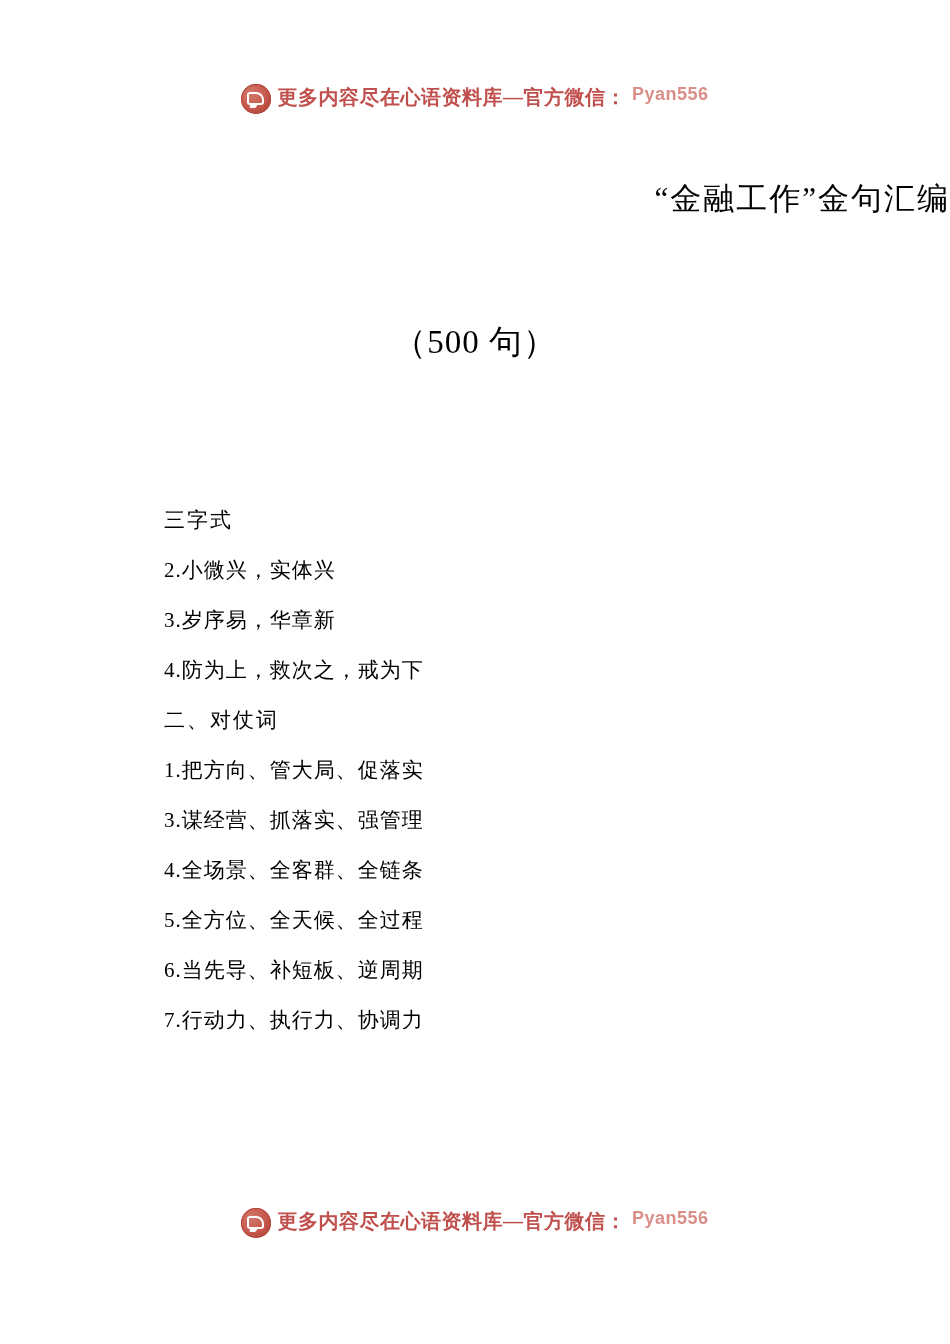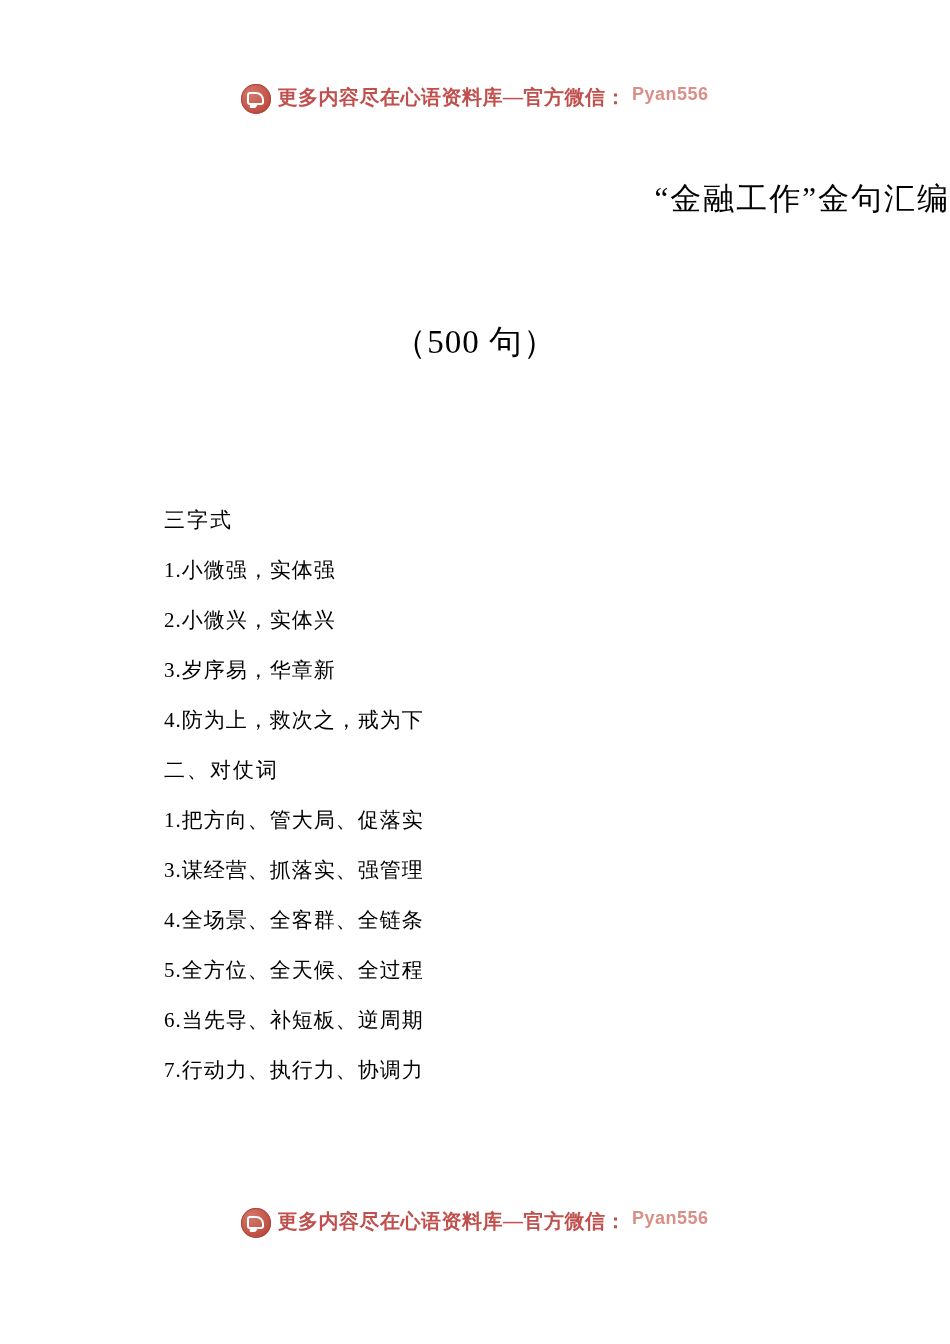--- a/index.html
+++ b/index.html
@@ -130,21 +130,20 @@
     <span class="banner-text-a">更多内容尽在心语资料库—官方微信：</span>
     <span class="banner-text-b">Pyan556</span>
   </div>
 
   <div class="doc">
     <h1 class="title">“金融工作”金句汇编</h1>
     <h2 class="subtitle">（500 句）</h2>
 
     <div class="content">
       <div class="line section">三字式</div>
-      <div class="line">1.小微强，实体强</div>
       <div class="line">2.小微兴，实体兴</div>
       <div class="line">3.岁序易，华章新</div>
       <div class="line">4.防为上，救次之，戒为下</div>
       <div class="line section">二、对仗词</div>
       <div class="line">1.把方向、管大局、促落实</div>
       <div class="line">3.谋经营、抓落实、强管理</div>
       <div class="line">4.全场景、全客群、全链条</div>
       <div class="line">5.全方位、全天候、全过程</div>
       <div class="line">6.当先导、补短板、逆周期</div>
       <div class="line">7.行动力、执行力、协调力</div>

